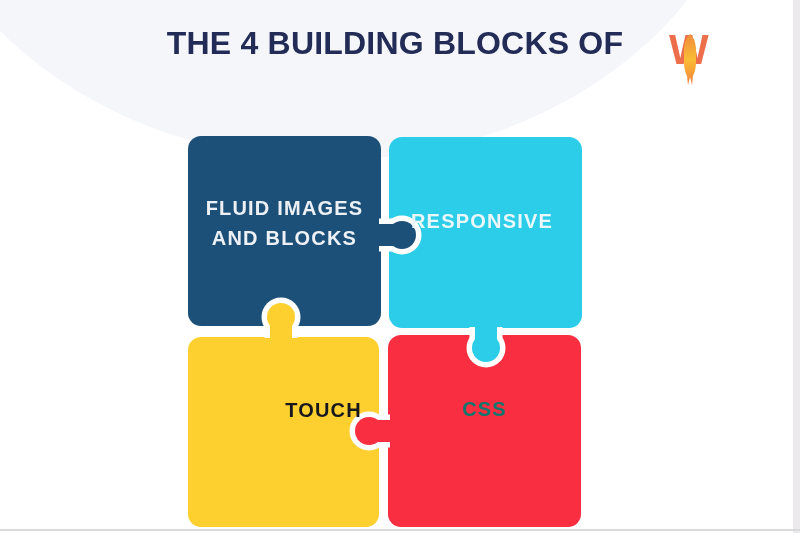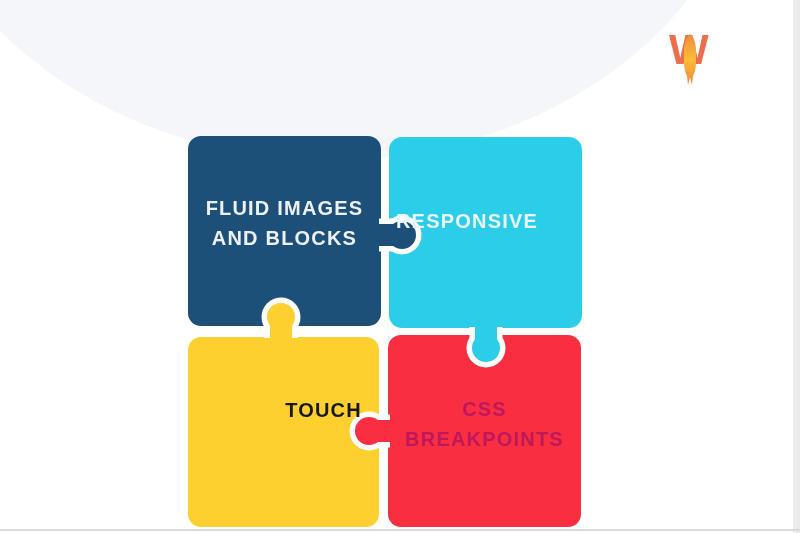--- a/index.html
+++ b/index.html
@@ -17,34 +17,35 @@
     text-align:center;color:#232c56;font-weight:bold;
     font-size:32px;line-height:43px;letter-spacing:0.2px;
   }
   .logo-svg{position:absolute;left:668px;top:18px;width:44px;height:74px;}
   .puzzle-svg{position:absolute;left:180px;top:128px;width:420px;height:404px;}
   .piece-label{
     position:absolute;text-align:center;font-weight:bold;
     font-size:20px;line-height:30px;letter-spacing:1.2px;
   }
   .label-fluid{left:188px;top:193px;width:193px;color:#edf1f5;}
-  .label-images{left:376px;top:206px;width:182px;color:#eaf7fa;}
+  .label-images{left:391px;top:206px;width:182px;color:#eaf7fa;}
   .label-touch{left:188px;top:395px;width:191px;color:#17181c;padding-left:40px;}
-  .label-css{left:388px;top:394px;width:193px;color:#be185d;}
+  .label-css{left:388px;top:394px;width:193px;color:#0f766e;}
   .bottom-line{position:absolute;left:0;top:529px;width:800px;height:2px;background:#d9dadc;}
   .right-strip{position:absolute;right:0;top:0;width:7px;height:533px;background:#eceaed;}
 </style>
 </head>
 <body>
 
 <div class="stage">
 
   <div class="bg-blob"></div>
 
   <div class="title">
+    <div>THE 4 BUILDING BLOCKS OF</div>
   </div>
 
   <svg class="logo-svg" viewBox="0 0 44 74" aria-hidden="true">
     <defs>
       <linearGradient id="flameGrad" x1="0" y1="0" x2="0" y2="1">
         <stop offset="0" stop-color="#f08a3c"></stop>
         <stop offset="0.5" stop-color="#f9bd35"></stop>
         <stop offset="1" stop-color="#f4813c"></stop>
       </linearGradient>
     </defs>
@@ -105,18 +106,17 @@
     <div>AND BLOCKS</div>
   </div>
   <div class="piece-label label-images">
     <div>RESPONSIVE</div>
   </div>
   <div class="piece-label label-touch">
     <div>TOUCH</div>
   </div>
   <div class="piece-label label-css">
     <div>CSS</div>
-    <div>BREAKPOINTS</div>
   </div>
 
   <div class="right-strip"></div>
   <div class="bottom-line"></div>
 </div>
 
 </body></html>

